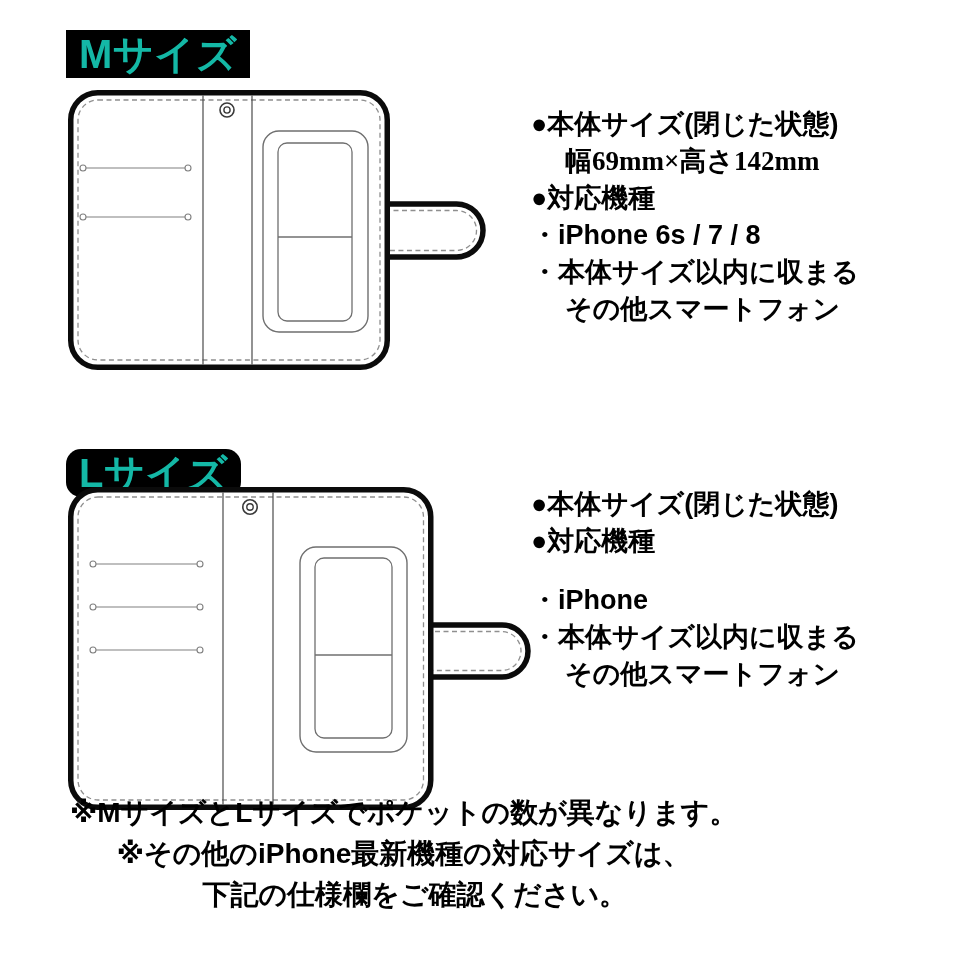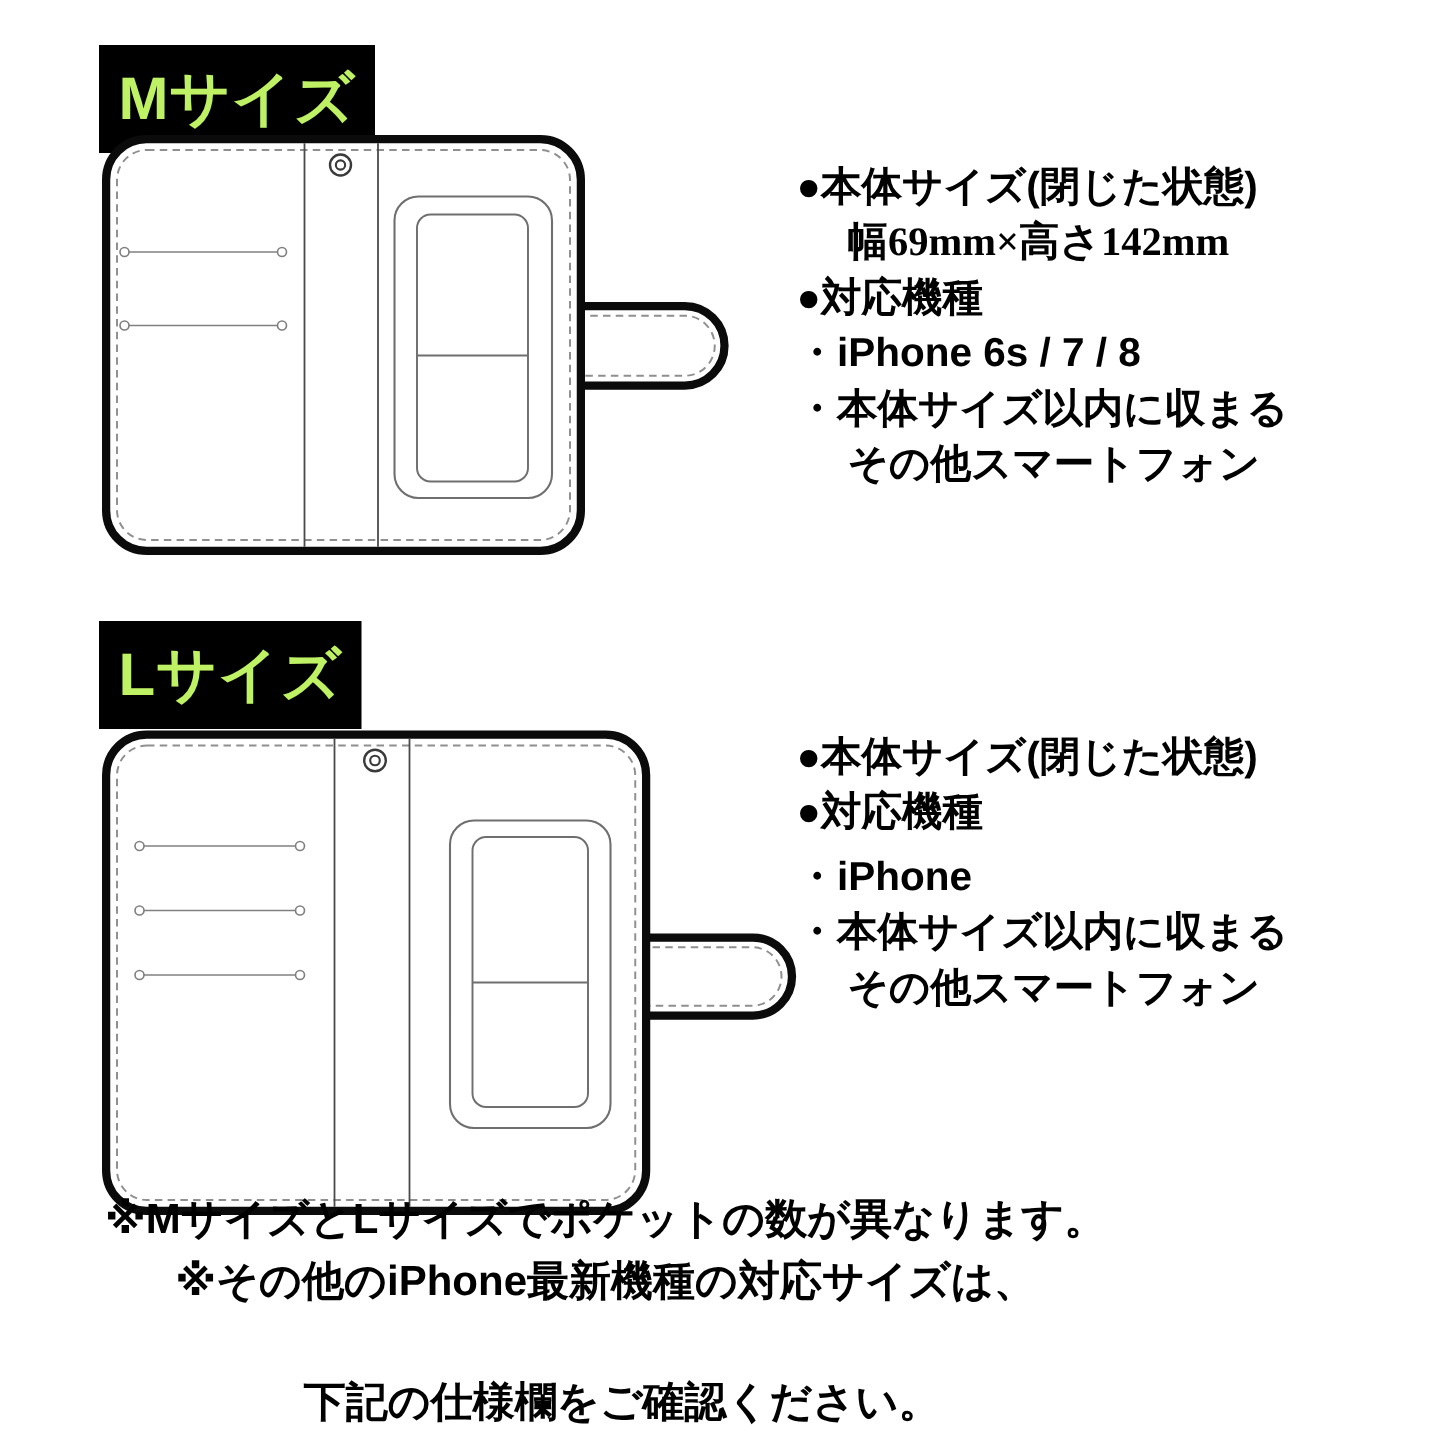--- a/index.html
+++ b/index.html
@@ -2,42 +2,42 @@
 <html><head>
 <meta charset="utf-8">
 <style>
   html,body { margin:0; padding:0; background:#ffffff; }
   .page {
     position:relative; width:970px; height:970px; background:#ffffff;
     font-family:"Liberation Sans","DejaVu Sans",sans-serif;
     color:#000; overflow:hidden;
   }
   .size-label {
-    position:absolute; display:inline-block; background:#000; color:#bef264;
+    position:absolute; display:inline-block; background:#000; color:#14b8a6;
     font-weight:bold; font-size:40px; line-height:48px; height:48px;
-    padding:12px 13px; white-space:nowrap; letter-spacing:0.5px;
+    padding:0 13px; white-space:nowrap; letter-spacing:0.5px;
   }
   #label-m { left:66px; top:30px; }
-  #label-l { left:66px; top:414px; }
+  #label-l { left:66px; top:449px;border-radius:15px; }
   .diagram { position:absolute; }
   #diagram-m { left:66px; top:88px; }
   #diagram-l { left:66px; top:483px; }
   .specs {
     position:absolute; font-weight:bold; font-size:27px; line-height:37px;
     white-space:nowrap;
   }
   #specs-m { left:531px; top:106px; }
   #specs-l { left:531px; top:486px; }
   .specs .indent { padding-left:34px;font-family:Liberation Serif, serif; }
-  .specs .gap { margin-top:6px; }
+  .specs .gap { margin-top:22px; }
   .notes {
     position:absolute; left:70px; top:792px;
     font-weight:bold; font-size:28px; line-height:41px; white-space:nowrap;text-align:center;
   }
-  .notes .indent { padding-left:22px;margin-top:40px; }
+  .notes .indent { padding-left:22px; }
 </style>
 </head>
 <body>
 
 <div class="page">
 
   <div class="size-label" id="label-m">Mサイズ</div>
 
   <svg class="diagram" id="diagram-m" width="420" height="284" viewBox="0 0 420 284" xmlns="http://www.w3.org/2000/svg">
 

